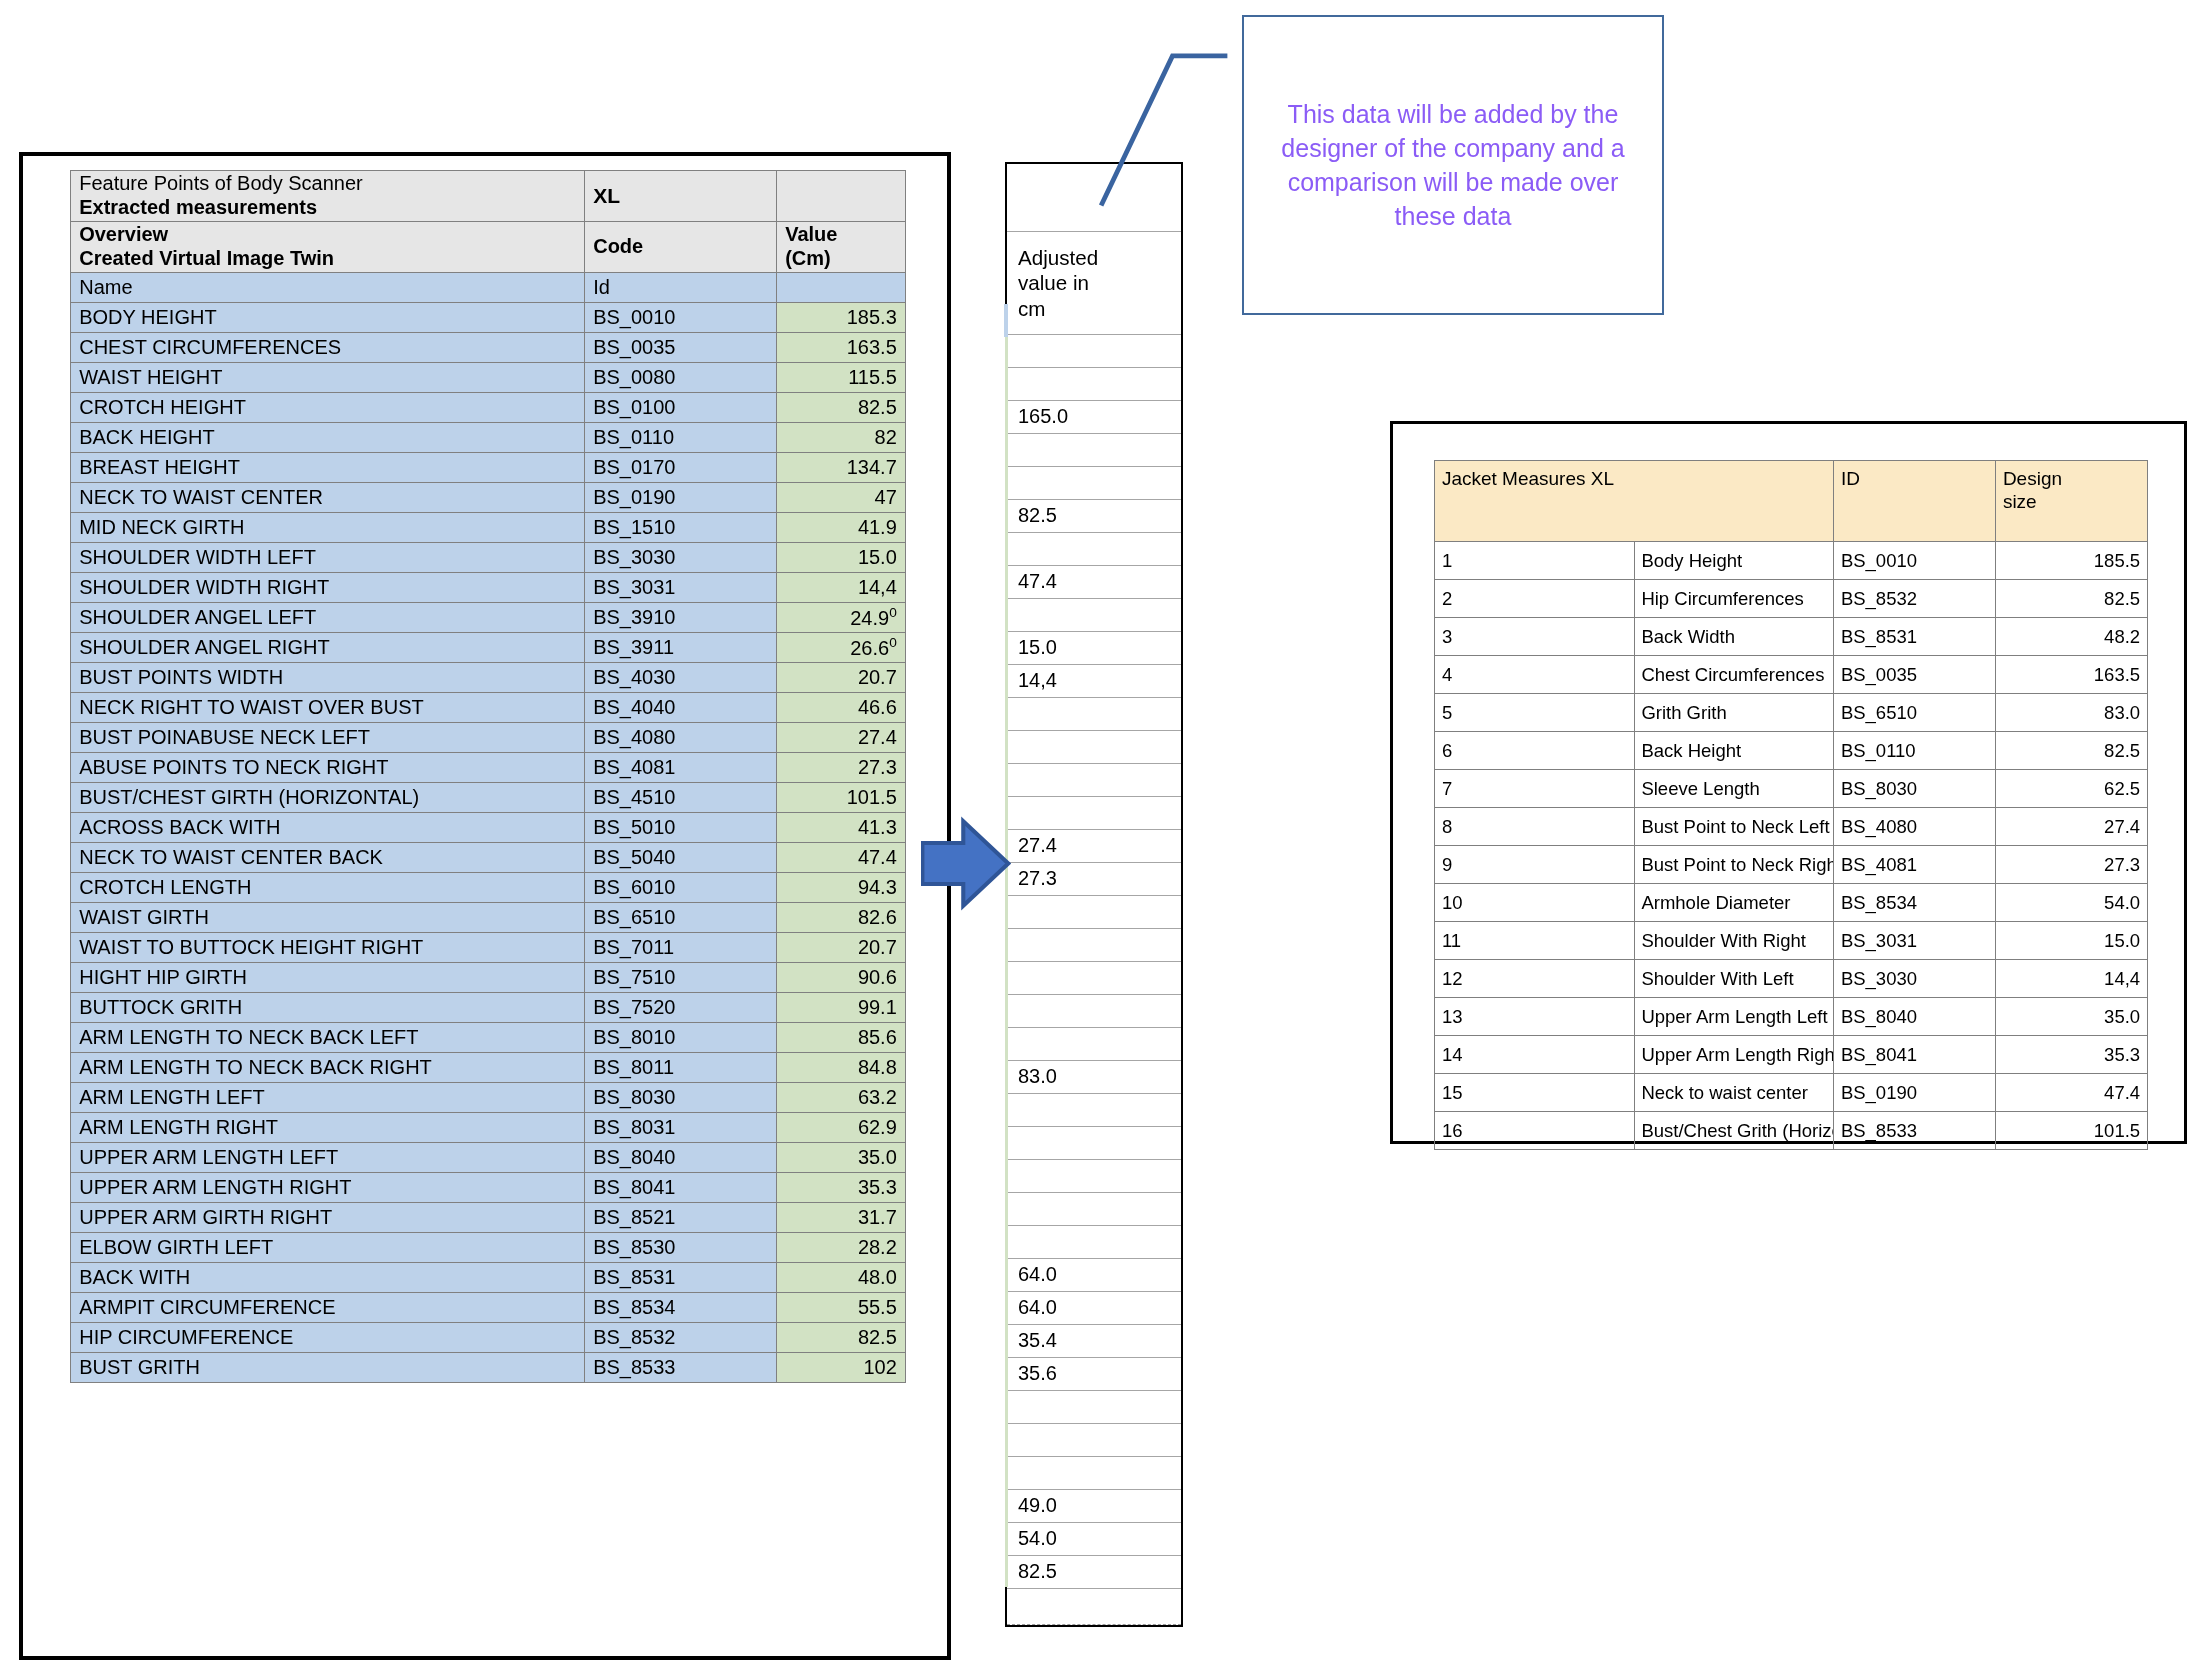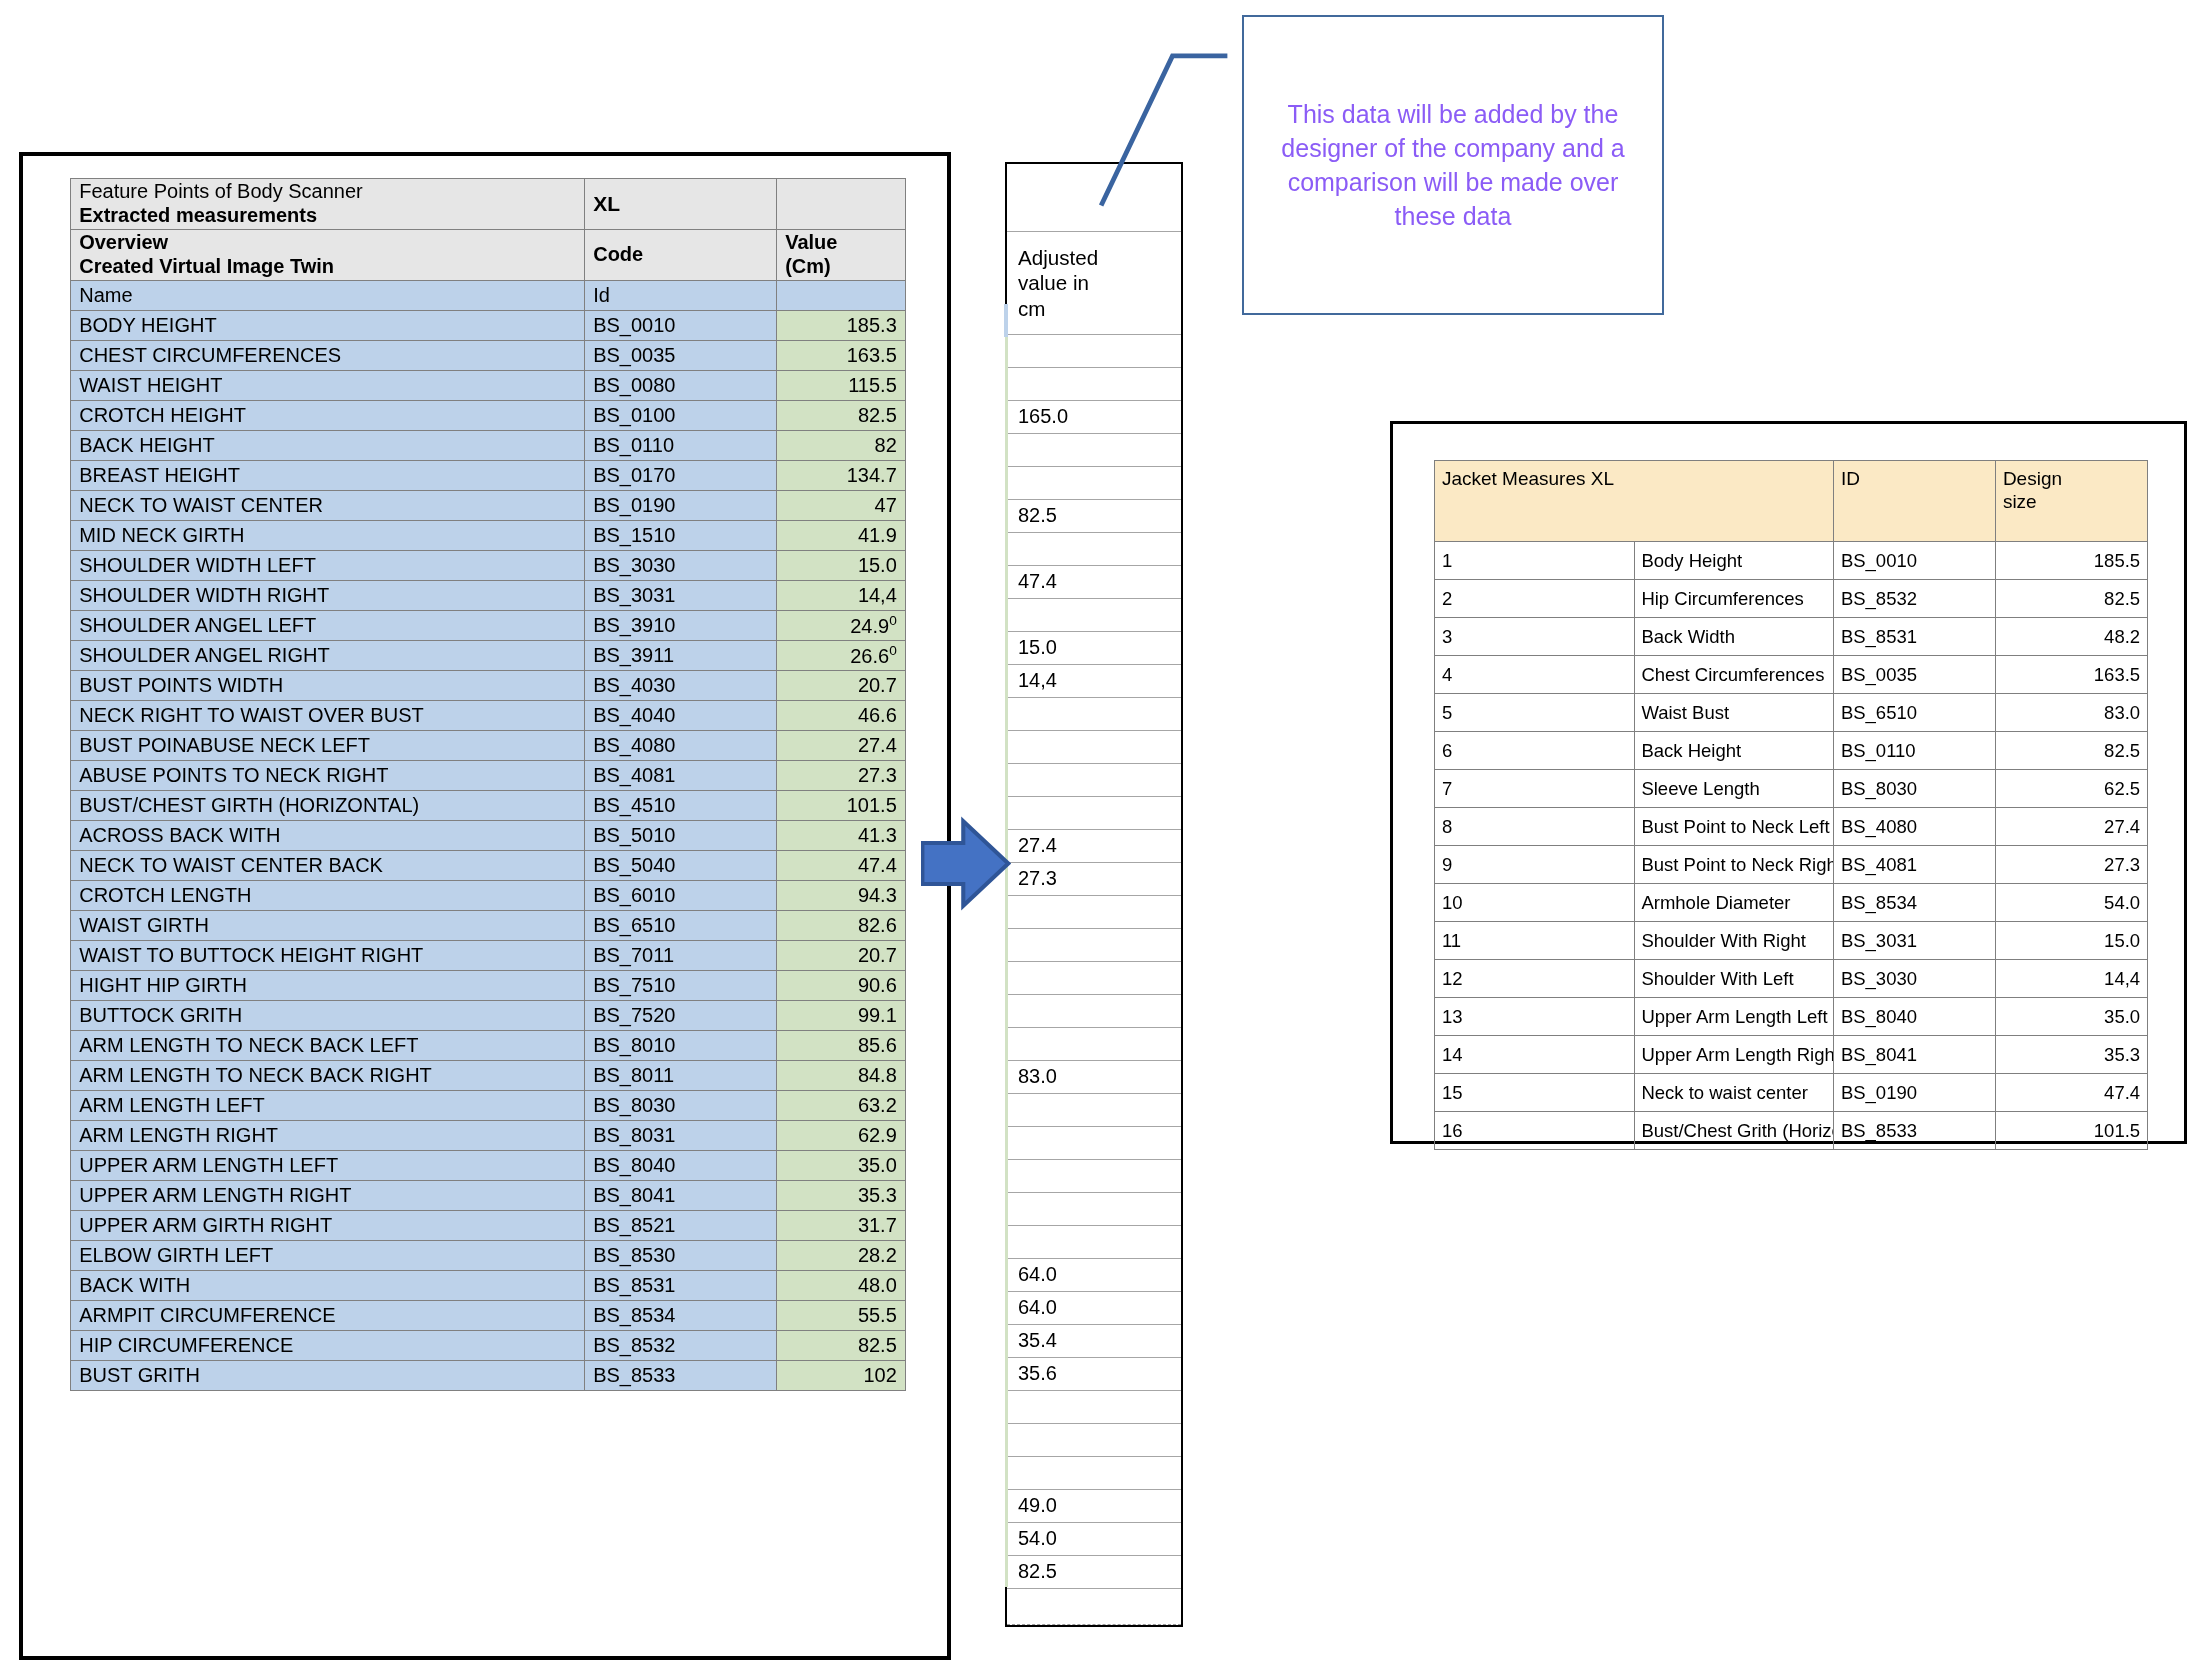--- a/index.html
+++ b/index.html
@@ -7,21 +7,21 @@
     width:2205px;height:1670px;position:relative;overflow:hidden;
     font-family:"Liberation Sans", sans-serif;color:#000;
   }
 
   
   #scanner-panel{
     position:absolute;left:19px;top:152px;width:932px;height:1508px;
     border:4.1px solid #000;background:#fff;box-sizing:border-box;
   }
   #scanner-table{
-    position:absolute;left:47px;top:22px;width:835px;
+    position:absolute;left:47px;top:14px;width:835px;
     border-collapse:collapse;table-layout:fixed;
   }
   #scanner-table td{
     border:0.7px solid #808080;
     padding:1.4px 8.2px;
     font-size:20px;
     line-height:1.18;
     height:30px;
     box-sizing:border-box;
     overflow:hidden;
@@ -514,21 +514,21 @@
           <td class="j-size">48.2</td>
         </tr>
         <tr>
           <td class="j-no">4</td>
           <td class="j-name">Chest Circumferences</td>
           <td class="j-id">BS_0035</td>
           <td class="j-size">163.5</td>
         </tr>
         <tr>
           <td class="j-no">5</td>
-          <td class="j-name">Waist Bust</td>
+          <td class="j-name">Grith Grith</td>
           <td class="j-id">BS_6510</td>
           <td class="j-size">83.0</td>
         </tr>
         <tr>
           <td class="j-no">6</td>
           <td class="j-name">Back Height</td>
           <td class="j-id">BS_0110</td>
           <td class="j-size">82.5</td>
         </tr>
         <tr>

